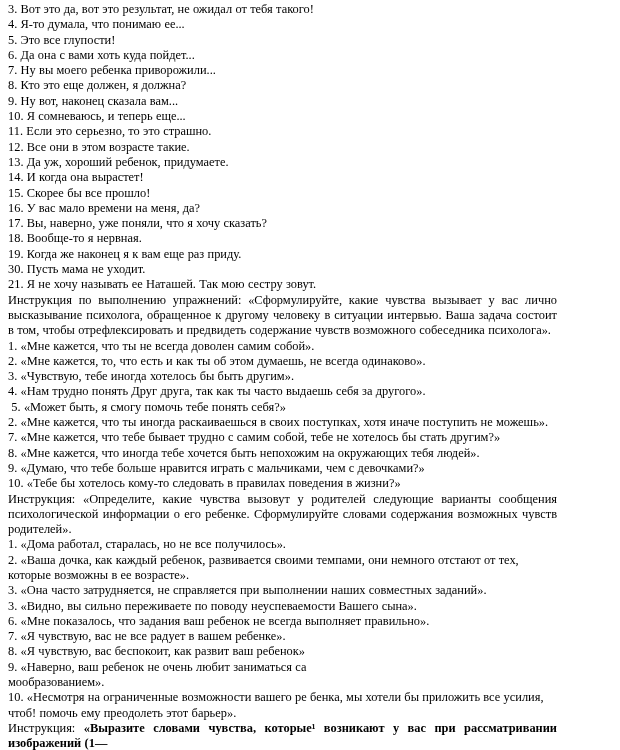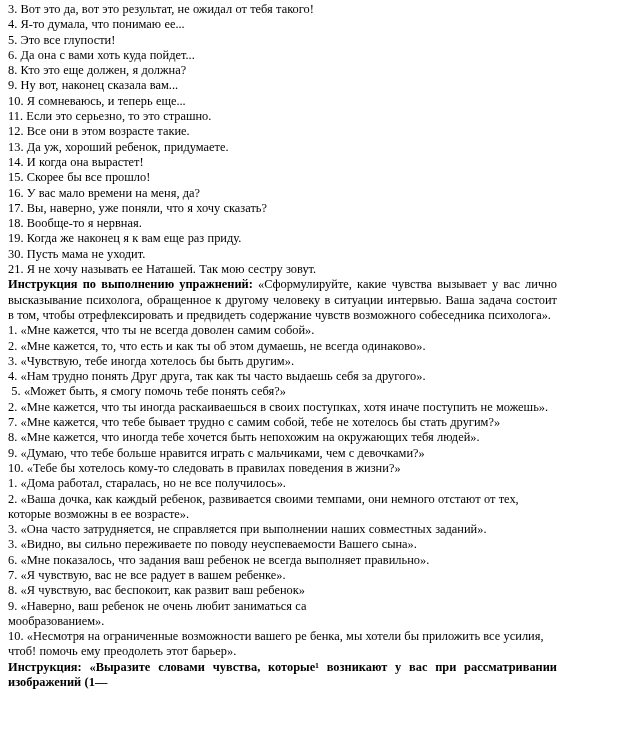--- a/index.html
+++ b/index.html
@@ -24,35 +24,36 @@
   .line {
     font-size: 12.4px;
     line-height: 15.3px;
     white-space: pre-wrap;
     word-spacing: 0.2px;
   }
   .instruction {
     text-align: justify;
   }
   .instruction b {
-    font-weight: bold;
+    font-weight: normal;
   }
   .bold {
     font-weight: bold;
   }
 </style>
 </head>
 <body>
 
 <div class="page">
   <div>
       <div class="line">3. Вот это да, вот это результат, не ожидал от тебя такого!</div>
       <div class="line">4. Я-то думала, что понимаю ее...</div>
       <div class="line">5. Это все глупости!</div>
       <div class="line">6. Да она с вами хоть куда пойдет...</div>
+      <div class="line">7. Ну вы моего ребенка приворожили...</div>
       <div class="line">8. Кто это еще должен, я должна?</div>
       <div class="line">9. Ну вот, наконец сказала вам...</div>
       <div class="line">10. Я сомневаюсь, и теперь еще...</div>
       <div class="line">11. Если это серьезно, то это страшно.</div>
       <div class="line">12. Все они в этом возрасте такие.</div>
       <div class="line">13. Да уж, хороший ребенок, придумаете.</div>
       <div class="line">14. И когда она вырастет!</div>
       <div class="line">15. Скорее бы все прошло!</div>
       <div class="line">16. У вас мало времени на меня, да?</div>
       <div class="line">17. Вы, наверно, уже поняли, что я хочу сказать?</div>
@@ -64,20 +65,21 @@
       <div class="line">1. «Мне кажется, что ты не всегда доволен самим собой».</div>
       <div class="line">2. «Мне кажется, то, что есть и как ты об этом думаешь, не всегда одинаково».</div>
       <div class="line">3. «Чувствую, тебе иногда хотелось бы быть другим».</div>
       <div class="line">4. «Нам трудно понять Друг друга, так как ты часто выдаешь себя за другого».</div>
       <div class="line"> 5. «Может быть, я смогу помочь тебе понять себя?»</div>
       <div class="line">2. «Мне кажется, что ты иногда раскаиваешься в своих поступках, хотя иначе поступить не можешь».</div>
       <div class="line">7. «Мне кажется, что тебе бывает трудно с самим собой, тебе не хотелось бы стать другим?»</div>
       <div class="line">8. «Мне кажется, что иногда тебе хочется быть непохожим на окружающих тебя людей».</div>
       <div class="line">9. «Думаю, что тебе больше нравится играть с мальчиками, чем с девочками?»</div>
       <div class="line">10. «Тебе бы хотелось кому-то следовать в правилах поведения в жизни?»</div>
+      <div class="line instruction"><b>Инструкция:</b><span> «Определите, какие чувства вызовут у родителей следующие варианты сообщения психологической информации о его ребенке. Сформулируйте словами содержания возможных чувств родителей».</span></div>
       <div class="line">1. «Дома работал, старалась, но не все получилось».</div>
       <div class="line">2. «Ваша дочка, как каждый ребенок, развивается своими темпами, они немного отстают от тех, которые возможны в ее возрасте».</div>
       <div class="line">3. «Она часто затрудняется, не справляется при выполнении наших совместных заданий».</div>
       <div class="line">3. «Видно, вы сильно переживаете по поводу неуспеваемости Вашего сына».</div>
       <div class="line">6. «Мне показалось, что задания ваш ребенок не всегда выполняет правильно».</div>
       <div class="line">7. «Я чувствую, вас не все радует в вашем ребенке».</div>
       <div class="line">8. «Я чувствую, вас беспокоит, как развит ваш ребенок»</div>
       <div class="line">9. «Наверно, ваш ребенок не очень любит заниматься са
 мообразованием».</div>
       <div class="line">10. «Несмотря на ограниченные возможности вашего ре бенка, мы хотели бы приложить все усилия, чтоб! помочь ему преодолеть этот барьер».</div>

